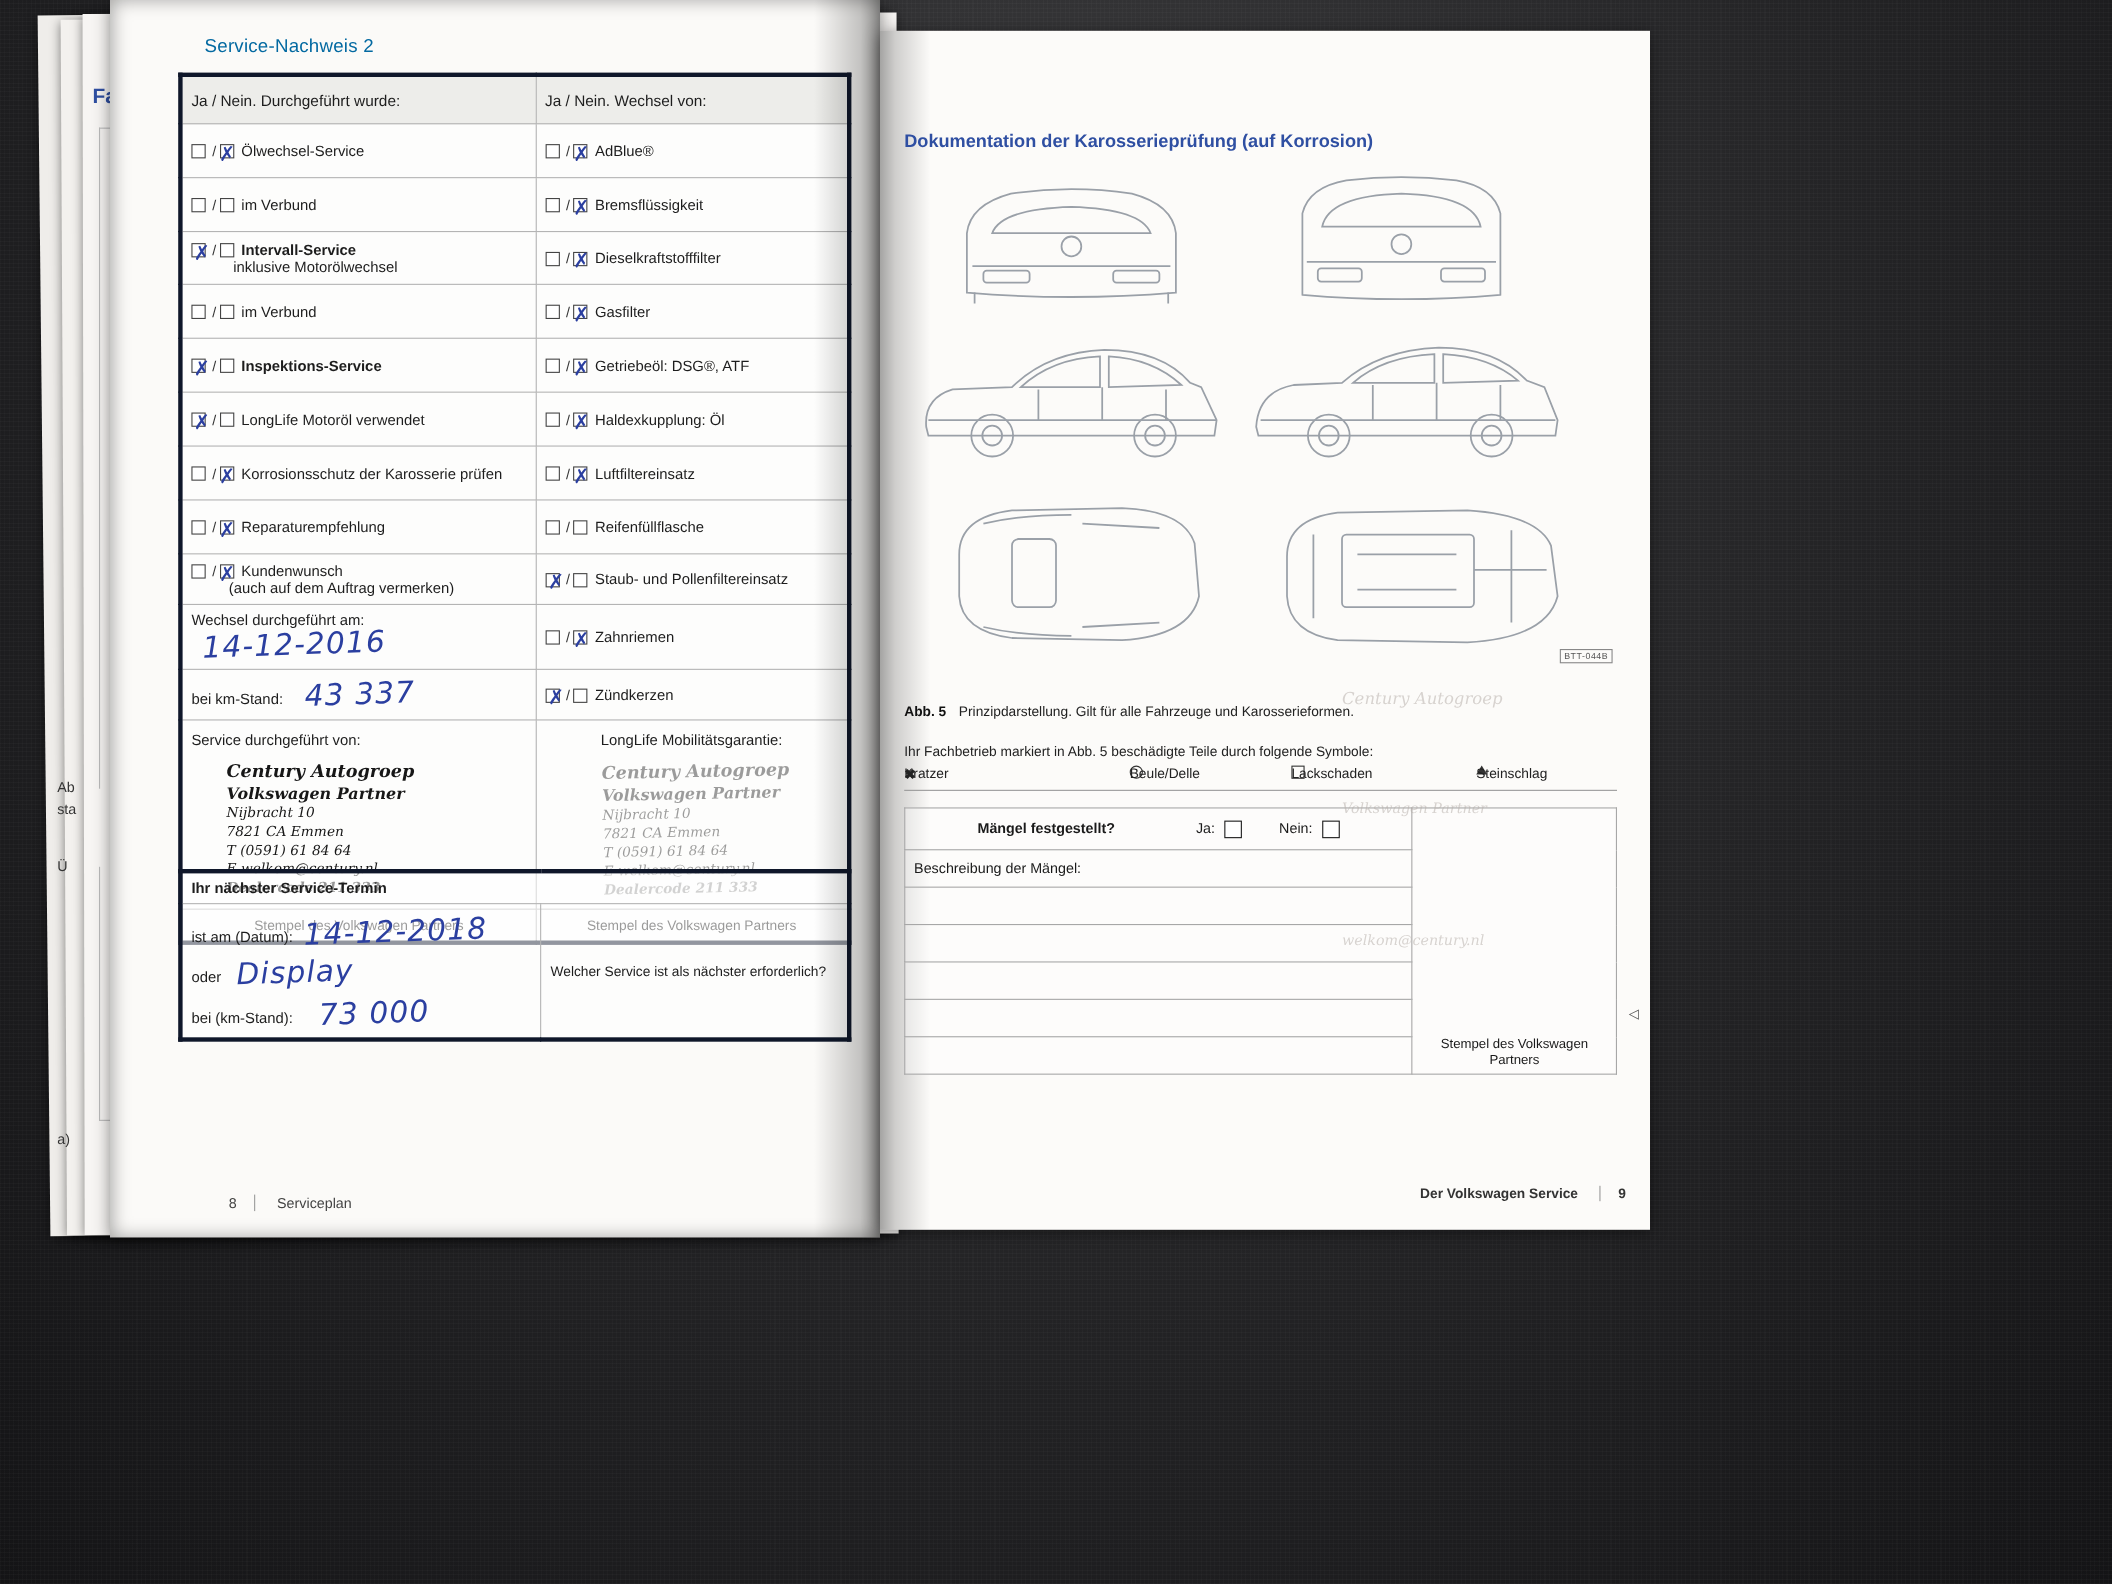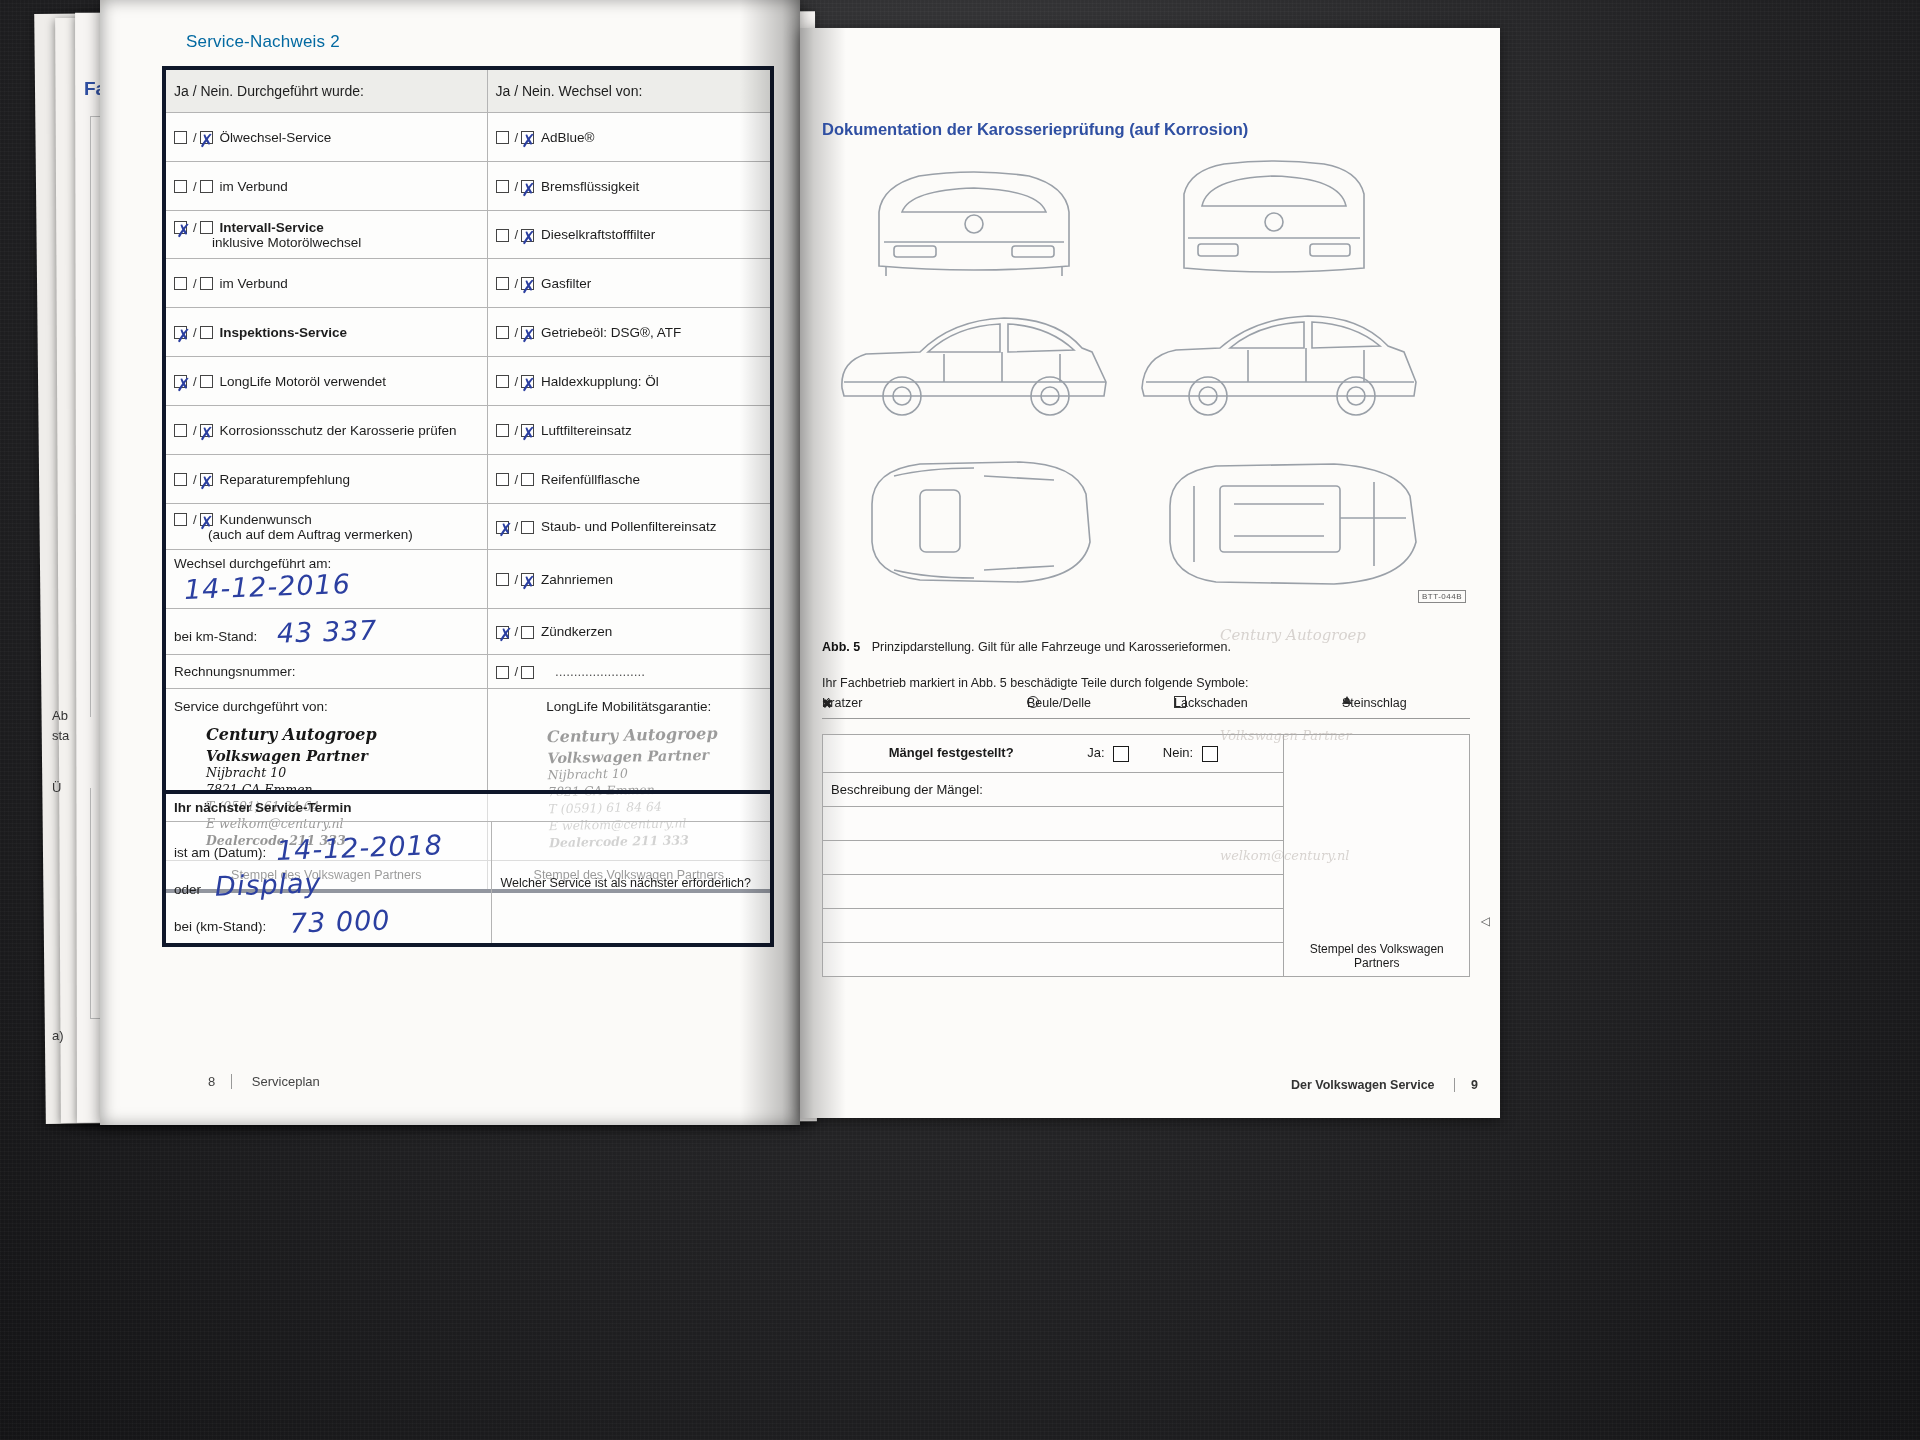--- a/index.html
+++ b/index.html
@@ -77,21 +77,21 @@
     font-family:"DejaVu Serif", serif;font-style:italic;color:#171717;line-height:1.35;
   }
   .stamp .big{font-size:16px;font-weight:bold;}
   .stamp .mid{font-size:14.5px;font-weight:bold;}
   .stamp .sm{font-size:12.5px;}
   .stamp2{opacity:.42;transform:rotate(-1.2deg);}
   .nxt-title{
     font-size:13.5px;font-weight:bold;color:#2f4fa2;
   }
   .pgnum{
-    position:absolute;left:108px;bottom:36px;font-size:13px;color:#444;
+    position:absolute;left:108px;bottom:24px;font-size:13px;color:#444;
   }
   .pgnum .n{margin-right:16px;border-right:1px solid #999;padding-right:16px;}
 
   
   .r-title{
     position:absolute;left:22px;top:92px;font-size:16.5px;font-weight:bold;color:#2f4fa2;
   }
   .cars{
     position:absolute;left:24px;top:118px;width:650px;height:488px;
     border:0;
@@ -287,30 +287,20 @@
         <span>bei km-Stand:</span>
         <span class="hand hw-big" style="margin-left:16px;">43 337</span>
       </td>
       <td>
         <span class="cb"></span><span class="sep">/</span><span class="cb"></span>
         <span class="hand" style="position:absolute;margin-left:-43px;font-size:18px;">✗</span>
         <span>Zündkerzen</span>
       </td>
     </tr>
 
-    <tr style="height:34px;">
-      <td>
-        <span>Rechnungsnummer:</span>
-        <span class="hand"></span>
-      </td>
-      <td>
-        <span class="cb"></span><span class="sep">/</span><span class="cb"></span>
-        <span style="margin-left:14px;color:#555;">........................</span>
-      </td>
-    </tr>
 
     <tr style="height:172px;vertical-align:top;">
       <td>
         <div>Service durchgeführt von:</div>
         <div class="stamp" style="margin:10px 0 0 32px;">
           <div class="big">Century Autogroep</div>
           <div class="mid">Volkswagen Partner</div>
           <div class="sm">Nijbracht 10</div>
           <div class="sm">7821 CA Emmen</div>
           <div class="sm">T (0591) 61 84 64</div>

